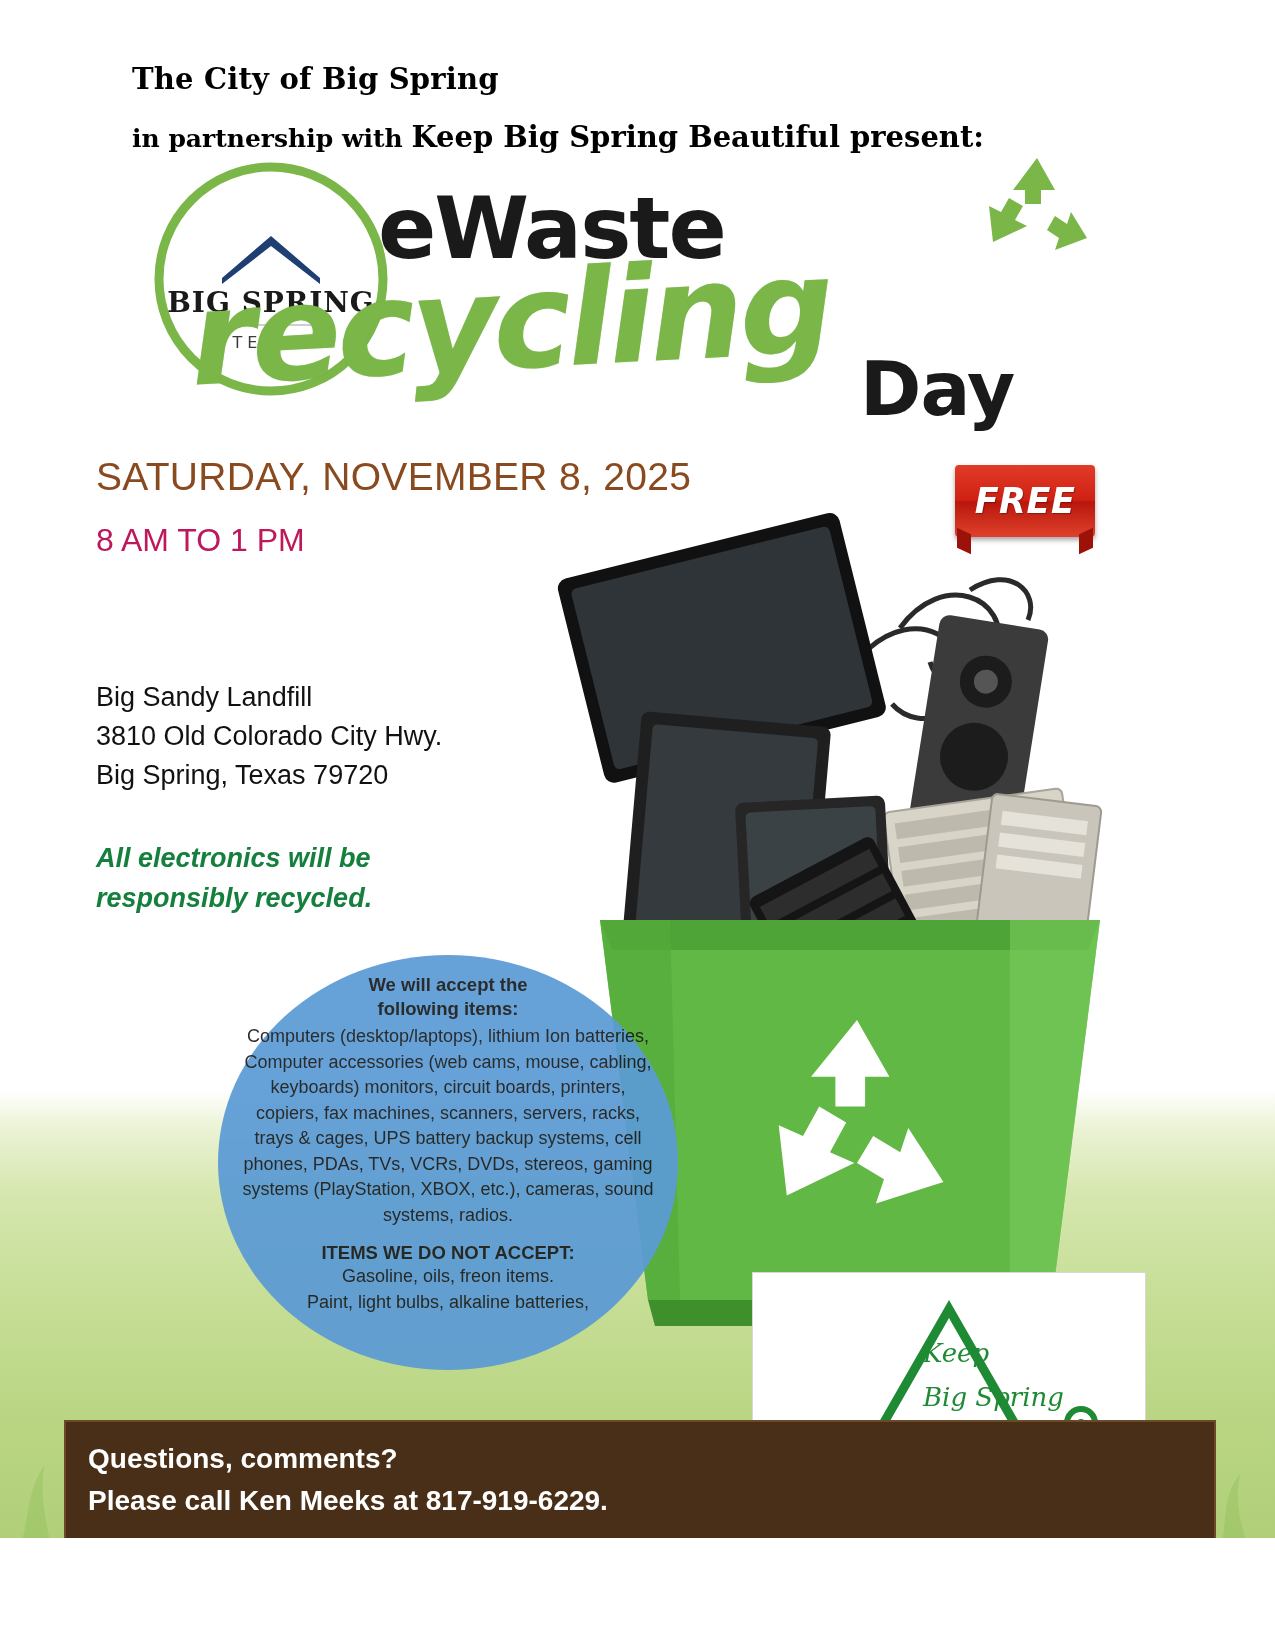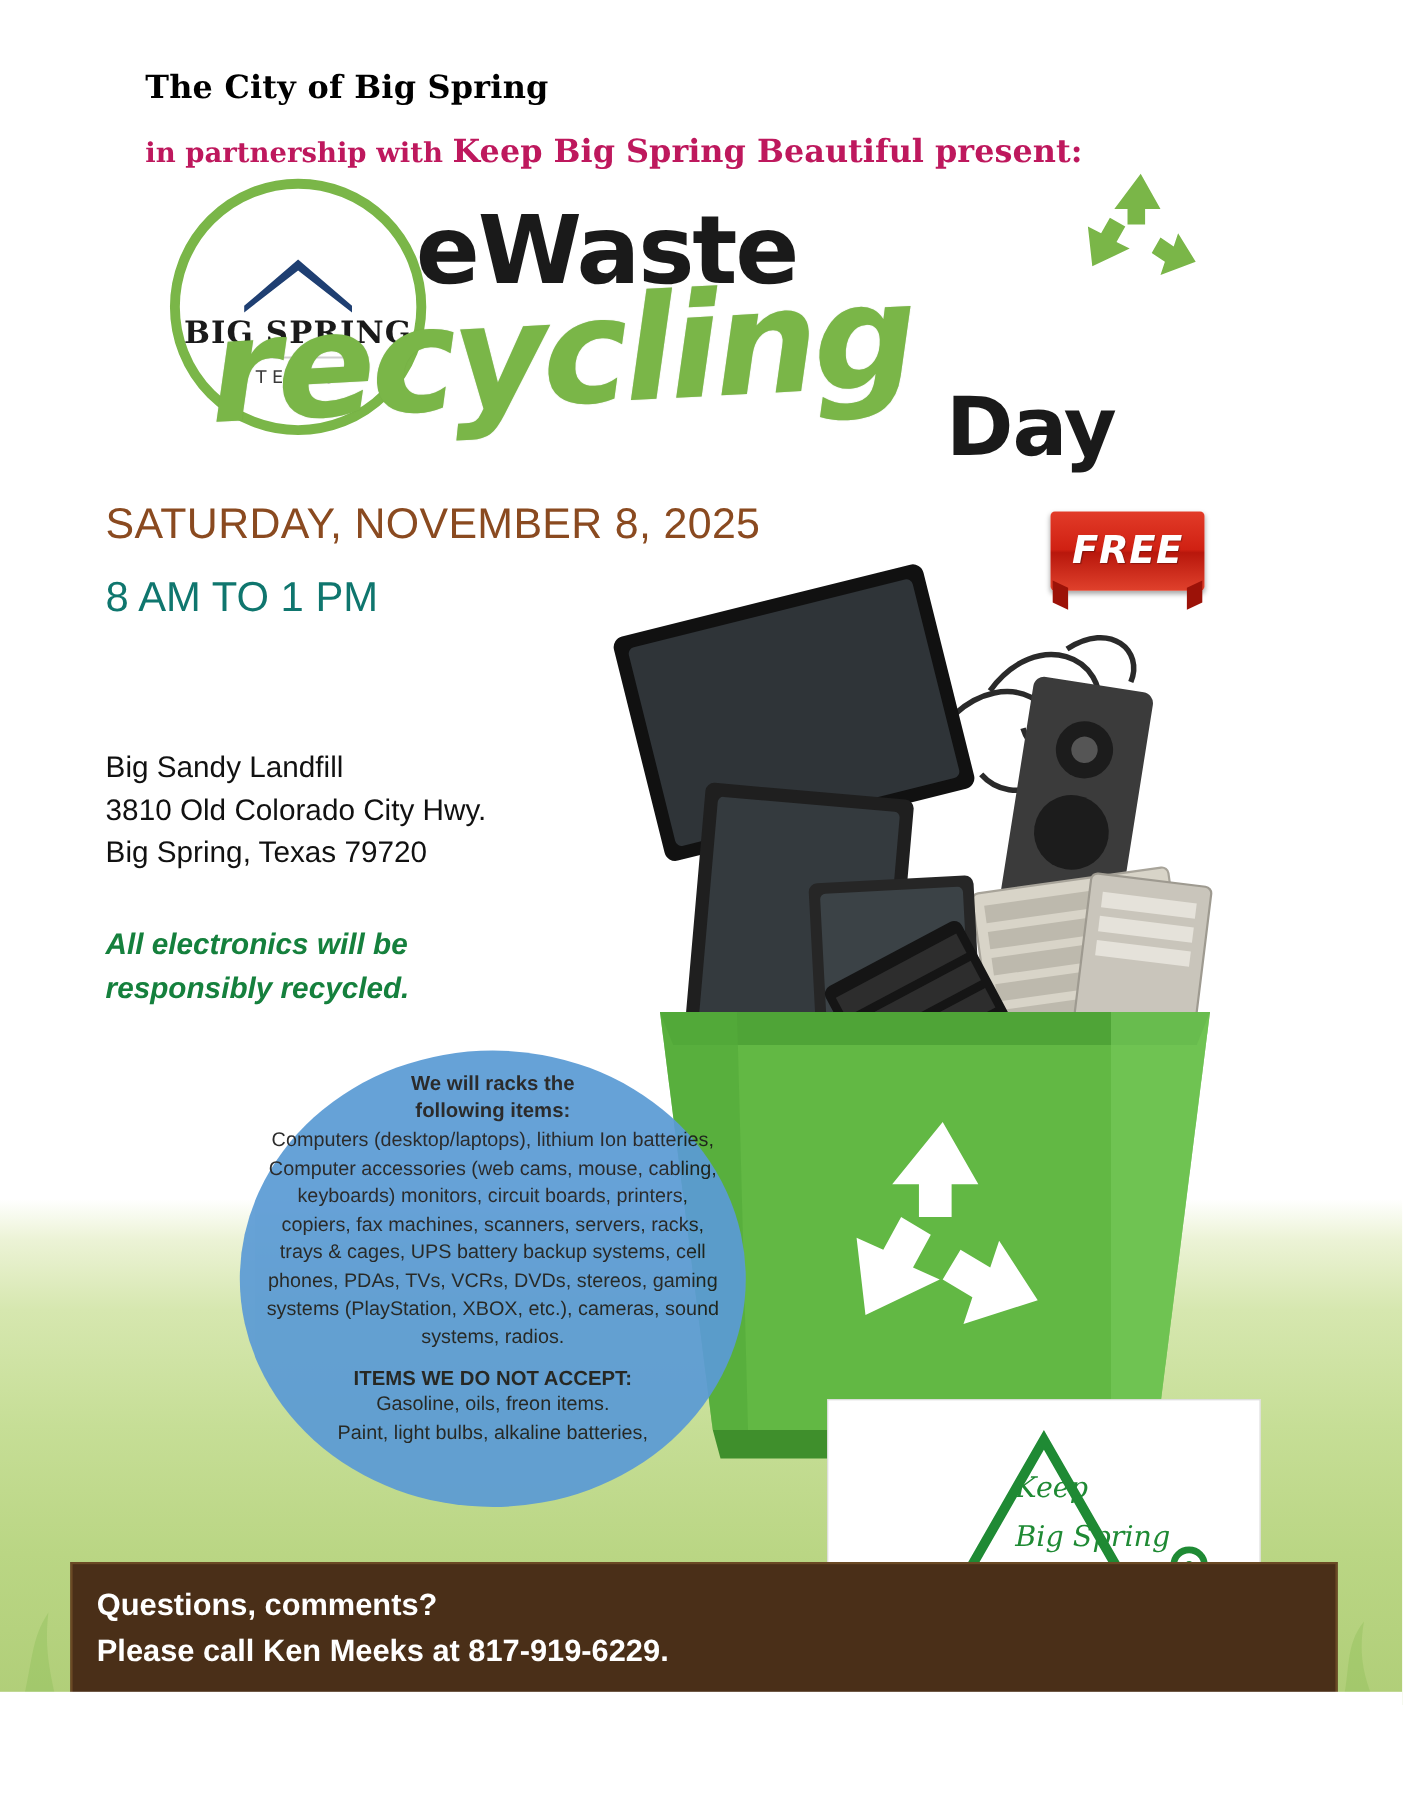--- a/index.html
+++ b/index.html
@@ -67,21 +67,21 @@
     font-size: 29px;
     color: #000;
     letter-spacing: .2px;
   }
   .hdr-line2 {
     position: absolute;
     left: 132px; top: 120px;
     font-family: "DejaVu Serif", serif;
     font-weight: bold;
     font-size: 25px;
-    color: #be185d;
+    color: #000000;
   }
   .hdr-line2 .big {
     font-size: 29px;
   }
 
   
   .bs-logo {
     position: absolute;
     left: 152px; top: 160px;
     width: 238px; height: 238px;
@@ -134,22 +134,22 @@
   .ev-date {
     position: absolute;
     left: 96px; top: 455px;
     font-size: 39px;
     color: #8a4a20;
     letter-spacing: .3px;
   }
   .ev-time {
     position: absolute;
     left: 96px; top: 522px;
-    font-size: 38px;
-    color: #0f766e;
+    font-size: 32px;
+    color: #be185d;
   }
   .ev-until {
     position: absolute;
     left: 96px; top: 586px;
     font-size: 36px;
     color: #e8883a;
   }
   .ev-until u { text-decoration: underline; }
 
   .addr {
@@ -454,21 +454,21 @@
     <div>Big Spring, Texas 79720</div>
   </div>
 
   <div class="note">
     <div>All electronics will be</div>
     <div>responsibly recycled.</div>
   </div>
 
   <div class="blue-circle">
     <div class="bc-title">
-      <div>We will racks the</div>
+      <div>We will accept the</div>
       <div>following items:</div>
     </div>
     <div class="bc-list">Computers (desktop/laptops), lithium Ion batteries, Computer accessories (web cams, mouse, cabling, keyboards) monitors, circuit boards,  printers, copiers, fax machines, scanners, servers, racks, trays &amp; cages, UPS battery backup systems, cell phones, PDAs, TVs, VCRs, DVDs, stereos, gaming systems (PlayStation, XBOX, etc.), cameras, sound systems, radios.</div>
     <div class="bc-subtitle">ITEMS WE DO NOT ACCEPT:</div>
     <div class="bc-not">
       <div>Gasoline, oils, freon items.</div>
       <div>Paint, light bulbs, alkaline batteries,</div>
     </div>
   </div>
 

